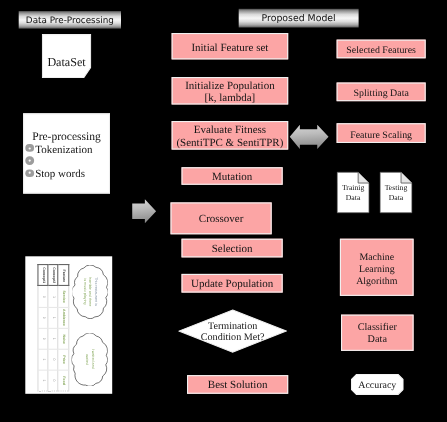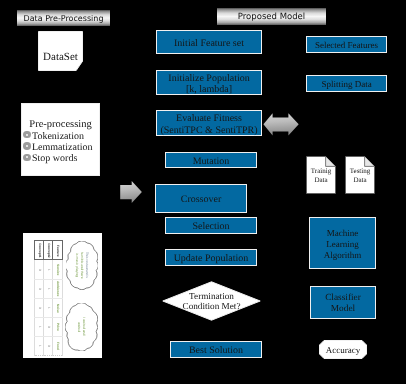--- a/index.html
+++ b/index.html
@@ -1,20 +1,20 @@
 <!DOCTYPE html>
 <html><head>
 <meta charset="utf-8">
 <style>
   html,body{margin:0;padding:0;background:#000;}
   body{width:406px;height:384px;overflow:hidden;font-family:"Liberation Serif",serif;-webkit-font-smoothing:antialiased;text-rendering:geometricPrecision;}
   *{-webkit-font-smoothing:antialiased;}
   #stage{position:relative;width:406px;height:384px;background:#000;}
   .abs{position:absolute;}
-  .box{background:#0369a1;color:#151515;border:1px solid #f0f0f0;display:flex;align-items:center;
+  .box{background:#fca5a5;color:#151515;border:1px solid #f0f0f0;display:flex;align-items:center;
        justify-content:center;text-align:center;line-height:11.1px;box-sizing:border-box;white-space:pre-line;padding-top:3px;}
   .hdr{background:linear-gradient(to bottom,#4a4a4a 0%,#8f8f8f 10%,#d9d9d9 30%,#f6f6f6 50%,#dedede 68%,#a8a8a8 86%,#5a5a5a 100%);
        color:#0d0d0d;display:flex;align-items:center;justify-content:center;
        font-family:"DejaVu Sans",sans-serif;box-sizing:border-box;}
   .plain{color:#151515;}
   .pp-item{display:flex;align-items:center;font-size:10px;color:#151515;margin:0 12px 0 1px;height:11.4px;}
   .bullet{width:7.5px;height:7.5px;border-radius:50%;background:#9c9c9c;position:relative;flex:0 0 7.5px;margin-right:1.5px;margin-bottom:3px;}
   .bullet::after{content:"";position:absolute;left:2.75px;top:2.75px;width:2px;height:2px;border-radius:50%;background:#fbfbfb;}
   .ppbox{background:#fff;border:1px solid #eee;box-sizing:border-box;color:#151515;overflow:hidden;}
   .pp-title{text-align:center;font-size:10.5px;margin-top:15px;white-space:nowrap;line-height:11.4px;}
@@ -59,21 +59,20 @@
 
   <div class="abs ppbox" style="left:21px;top:103px;width:79px;height:73px;">
     <div class="pp-title">Pre-processing</div>
     <div class="pp-list">
         <div class="pp-item">
           <span class="bullet"></span>
           <span class="pp-text">Tokenization</span>
         </div>
         <div class="pp-item">
           <span class="bullet"></span>
-          <span class="pp-text">Lemmatization</span>
         </div>
         <div class="pp-item">
           <span class="bullet"></span>
           <span class="pp-text">Stop words</span>
         </div>
       </div>
   </div>
 
   <div class="abs box" style="left:156px;top:30px;width:106px;height:24px;font-size:10px;">Initial Feature set</div>
   <div class="abs box" style="left:156px;top:70px;width:106px;height:25px;font-size:10px;">Initialize Population
@@ -91,20 +90,21 @@
     </svg>
     <div class="abs plain" style="left:0;top:0;width:99px;height:40px;display:flex;align-items:center;justify-content:center;
                 text-align:center;font-size:9.2px;line-height:1.12;white-space:pre-line;">Termination
 Condition Met?</div>
   </div>
 
   <div class="abs box" style="left:170px;top:341px;width:92px;height:17px;font-size:10px;">Best Solution</div>
 
   <div class="abs box" style="left:306px;top:36px;width:81px;height:17px;font-size:9px;">Selected Features</div>
   <div class="abs box" style="left:306px;top:75px;width:81px;height:17px;font-size:9px;">Splitting Data</div>
+  <div class="abs box" style="left:306px;top:112px;width:81px;height:18px;font-size:9px;">Feature Scaling</div>
 
   <div class="abs" style="left:306px;top:156px;width:30px;height:38px;">
     <svg width="30" height="38" viewBox="0 0 30 38">
       <path d="M0.5 0.5 H19.6 L29.5 10.4 V37.5 H0.5 Z" fill="#fff" stroke="#5a5a5a" stroke-width="0.8"></path>
       <path d="M19.6 0.5 V10.4 H29.5" fill="#e6e6e6" stroke="#5a5a5a" stroke-width="0.8"></path>
     </svg>
     <div class="abs plain" style="left:0;top:6px;width:30px;height:27px;display:flex;align-items:center;justify-content:center;
                 text-align:center;font-size:7px;line-height:8.5px;white-space:pre-line;">Trainig
 Data</div>
   </div>
@@ -117,21 +117,21 @@
     <div class="abs plain" style="left:0;top:6px;width:30px;height:27px;display:flex;align-items:center;justify-content:center;
                 text-align:center;font-size:7px;line-height:8.5px;white-space:pre-line;">Testing
 Data</div>
   </div>
 
   <div class="abs box" style="left:309px;top:217px;width:67px;height:52px;font-size:9px;line-height:1.19;">Machine
 Learning
 Algorithm</div>
 
   <div class="abs box" style="left:310px;top:286px;width:66px;height:33px;font-size:9.3px;line-height:1.15;">Classifier
-Model</div>
+Data</div>
 
   <div class="abs" style="left:319px;top:340px;width:48px;height:19px;">
     <svg width="48" height="19" viewBox="0 0 48 19">
       <path d="M5 0.5 H43 L47.5 5 V14 L43 18.5 H5 L0.5 14 V5 Z" fill="#fff" stroke="#f2f2f2" stroke-width="1"></path>
     </svg>
     <div class="abs plain" style="left:0;top:0;width:48px;height:19px;display:flex;align-items:center;justify-content:center;font-size:9px;">Accuracy</div>
   </div>
 
   <div class="abs" style="left:23px;top:233px;width:79px;height:125px;background:#fff;overflow:hidden;">
     <div class="thumb-inner">

